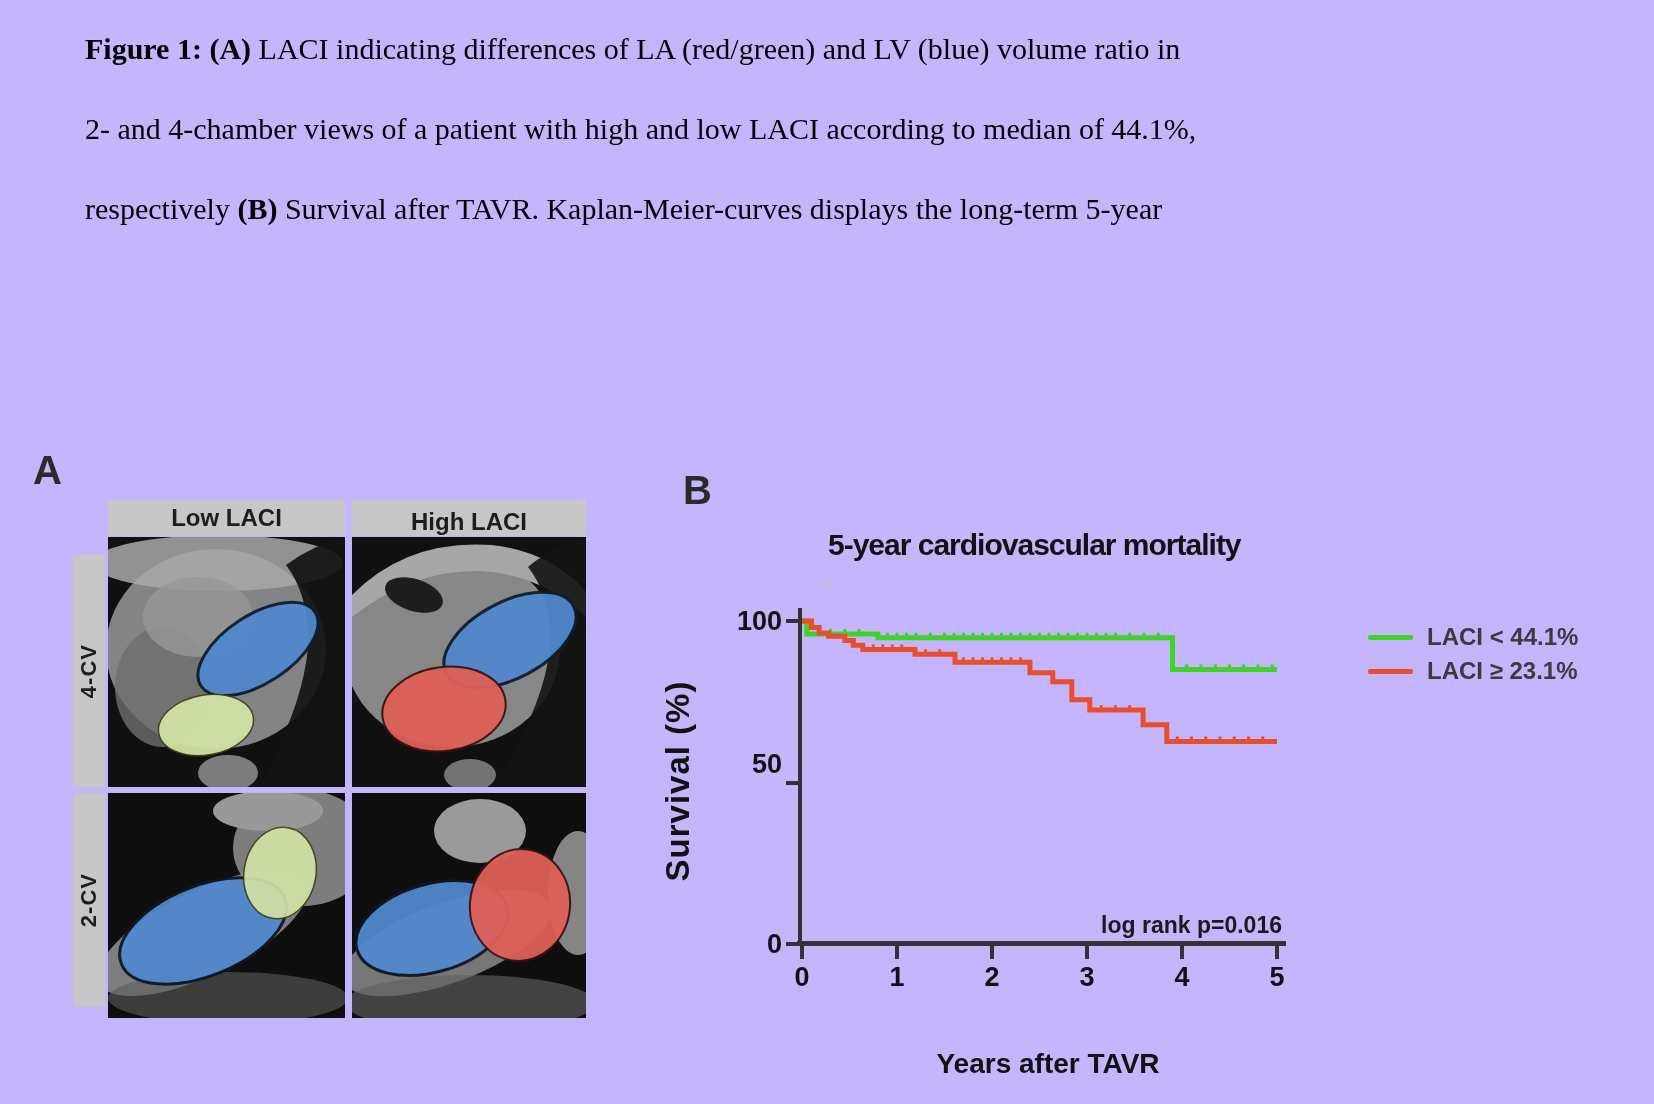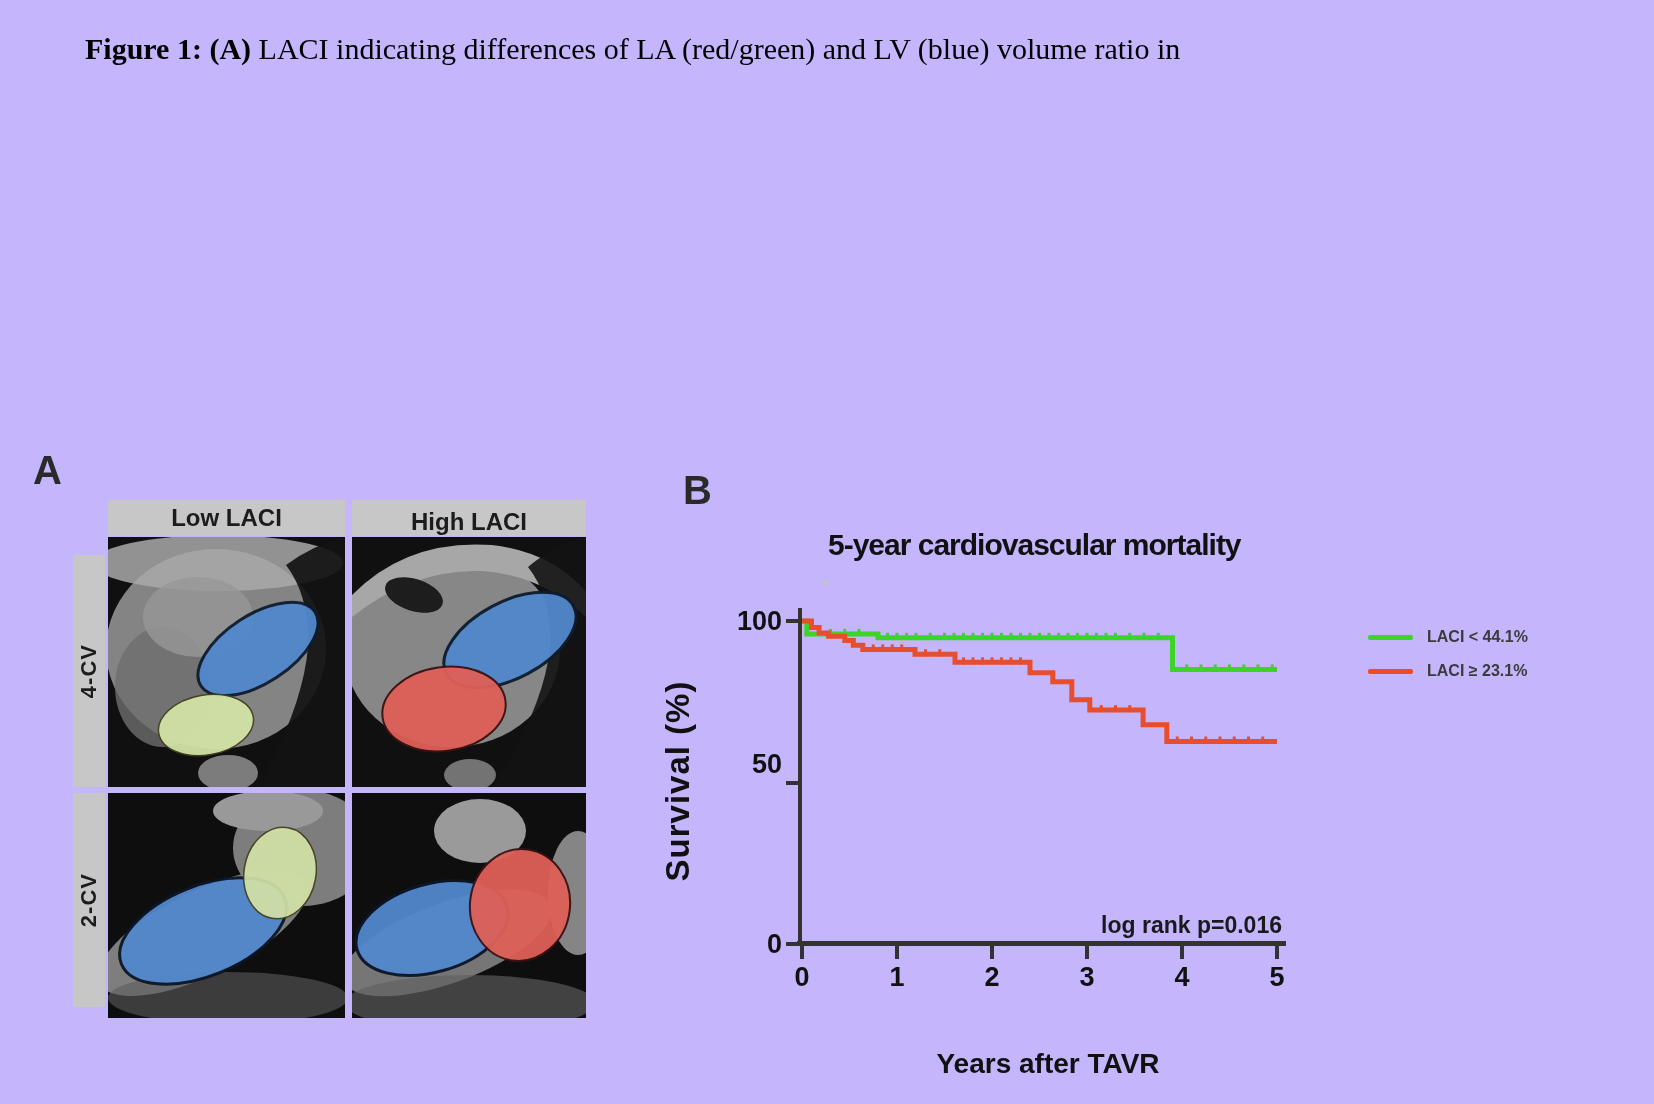--- a/index.html
+++ b/index.html
@@ -44,31 +44,33 @@
   .x-axis{left:797px;top:941px;width:489px;height:5px;}
   .tick{position:absolute;background:#333;}
   .tick-label{position:absolute;font-weight:bold;font-size:27px;color:#111;}
   .ytl{width:60px;height:34px;line-height:34px;text-align:right;}
   .xtl{width:44px;height:34px;line-height:34px;text-align:center;}
   .logrank{position:absolute;right:372px;top:912px;font-weight:bold;font-size:23px;color:#1a1a1a;white-space:nowrap;}
   .legend-row{position:absolute;left:1368px;height:26px;display:flex;align-items:center;}
   .leg-1{top:624px;}
   .leg-2{top:658px;}
   .legend-swatch{width:45px;height:5px;border-radius:2px;}
-  .legend-text{margin-left:14px;font-weight:bold;font-size:16px;color:#3b3b3b;white-space:nowrap;}
+  .legend-text{margin-left:14px;font-weight:bold;font-size:24px;color:#3b3b3b;white-space:nowrap;}
   .km-svg{position:absolute;left:795px;top:550px;width:512px;height:404px;}
   .speck{position:absolute;width:6px;height:5px;border-radius:50%;background:#c4c4c4;}
 </style>
 </head>
 <body>
 
 <div class="page">
 
   <div class="caption" id="caption">
       <div class="cap-line"><b>Figure 1: (A)</b><span> LACI indicating differences of LA (red/green) and LV (blue) volume ratio in</span></div>
+      <div class="cap-line"><span>2- and 4-chamber views of a patient with high and low LACI according to median of 44.1%,</span></div>
+      <div class="cap-line"><span>respectively </span><b>(B)</b><span> Survival after TAVR. Kaplan-Meier-curves displays the long-term 5-year</span></div>
     </div>
 
   <div class="panel-label label-a">A</div>
   <div class="panel-label label-b">B</div>
 
   <div class="col-header hdr-low">
       <span>Low LACI</span>
     </div>
   <div class="col-header hdr-high">
       <span>High LACI</span>

